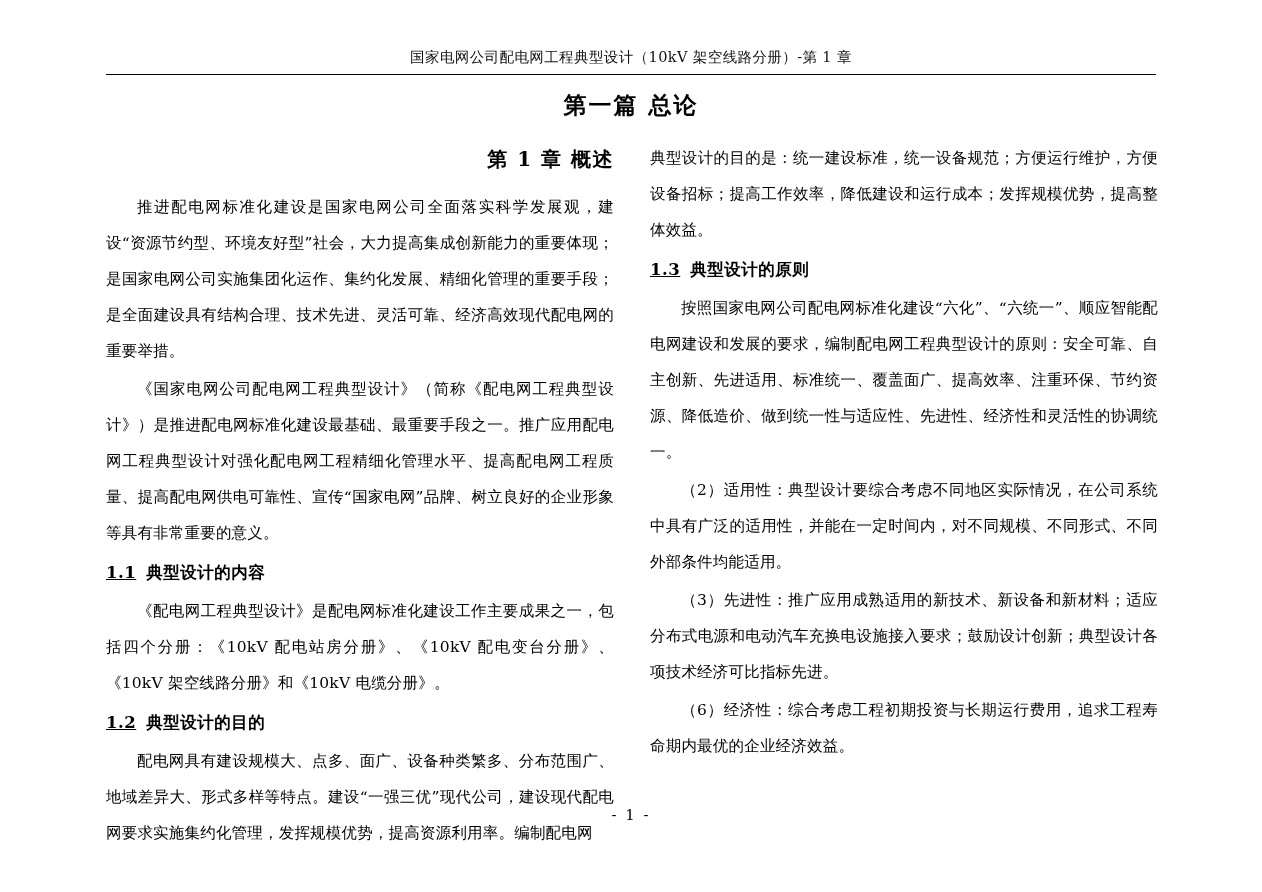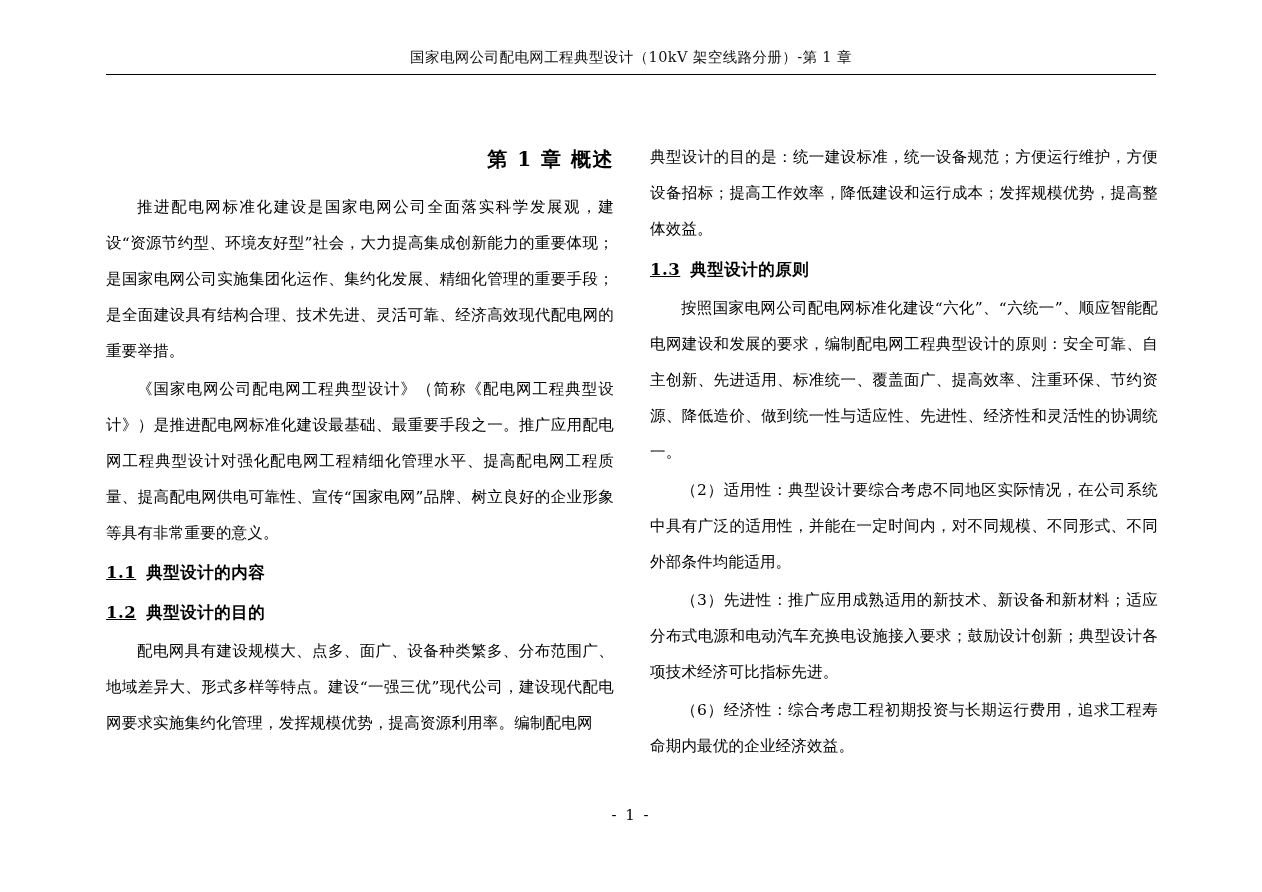--- a/index.html
+++ b/index.html
@@ -101,41 +101,43 @@
   }
 </style>
 </head>
 <body>
 
 <div class="page">
 
   <div class="running-head">国家电网公司配电网工程典型设计（10kV 架空线路分册）-第 1 章</div>
   <div class="head-rule"></div>
 
+  <div class="part-title">第一篇  总论</div>
 
   <div class="columns">
 
     <div class="col col-left">
       <div class="chapter-title">第 1 章  概述</div>
 
       <p class="body">推进配电网标准化建设是国家电网公司全面落实科学发展观，建设“资源节约型、环境友好型”社会，大力提高集成创新能力的重要体现；是国家电网公司实施集团化运作、集约化发展、精细化管理的重要手段；是全面建设具有结构合理、技术先进、灵活可靠、经济高效现代配电网的重要举措。</p>
       <p class="body">《国家电网公司配电网工程典型设计》（简称《配电网工程典型设计》）是推进配电网标准化建设最基础、最重要手段之一。推广应用配电网工程典型设计对强化配电网工程精细化管理水平、提高配电网工程质量、提高配电网供电可靠性、宣传“国家电网”品牌、树立良好的企业形象等具有非常重要的意义。</p>
 
       <h3 class="sec">
         <span class="num">1.1</span><span>典型设计的内容</span>
       </h3>
+      <p class="body">《配电网工程典型设计》是配电网标准化建设工作主要成果之一，包括四个分册：《10kV 配电站房分册》、《10kV 配电变台分册》、《10kV 架空线路分册》和《10kV 电缆分册》。</p>
 
       <h3 class="sec">
         <span class="num">1.2</span><span>典型设计的目的</span>
       </h3>
       <p class="body">配电网具有建设规模大、点多、面广、设备种类繁多、分布范围广、地域差异大、形式多样等特点。建设“一强三优”现代公司，建设现代配电网要求实施集约化管理，发挥规模优势，提高资源利用率。编制配电网</p>
     </div>
 
     <div class="col col-right">
-      <p class="body" style="text-indent:0;font-family:Liberation Mono, monospace;">典型设计的目的是：统一建设标准，统一设备规范；方便运行维护，方便设备招标；提高工作效率，降低建设和运行成本；发挥规模优势，提高整体效益。</p>
+      <p class="body" style="text-indent:0;">典型设计的目的是：统一建设标准，统一设备规范；方便运行维护，方便设备招标；提高工作效率，降低建设和运行成本；发挥规模优势，提高整体效益。</p>
 
       <h3 class="sec">
         <span class="num">1.3</span><span>典型设计的原则</span>
       </h3>
       <p class="body">按照国家电网公司配电网标准化建设“六化”、“六统一”、顺应智能配电网建设和发展的要求，编制配电网工程典型设计的原则：安全可靠、自主创新、先进适用、标准统一、覆盖面广、提高效率、注重环保、节约资源、降低造价、做到统一性与适应性、先进性、经济性和灵活性的协调统一。</p>
       <p class="body">（2）适用性：典型设计要综合考虑不同地区实际情况，在公司系统中具有广泛的适用性，并能在一定时间内，对不同规模、不同形式、不同外部条件均能适用。</p>
       <p class="body">（3）先进性：推广应用成熟适用的新技术、新设备和新材料；适应分布式电源和电动汽车充换电设施接入要求；鼓励设计创新；典型设计各项技术经济可比指标先进。</p>
       <p class="body">（6）经济性：综合考虑工程初期投资与长期运行费用，追求工程寿命期内最优的企业经济效益。</p>
     </div>
 

